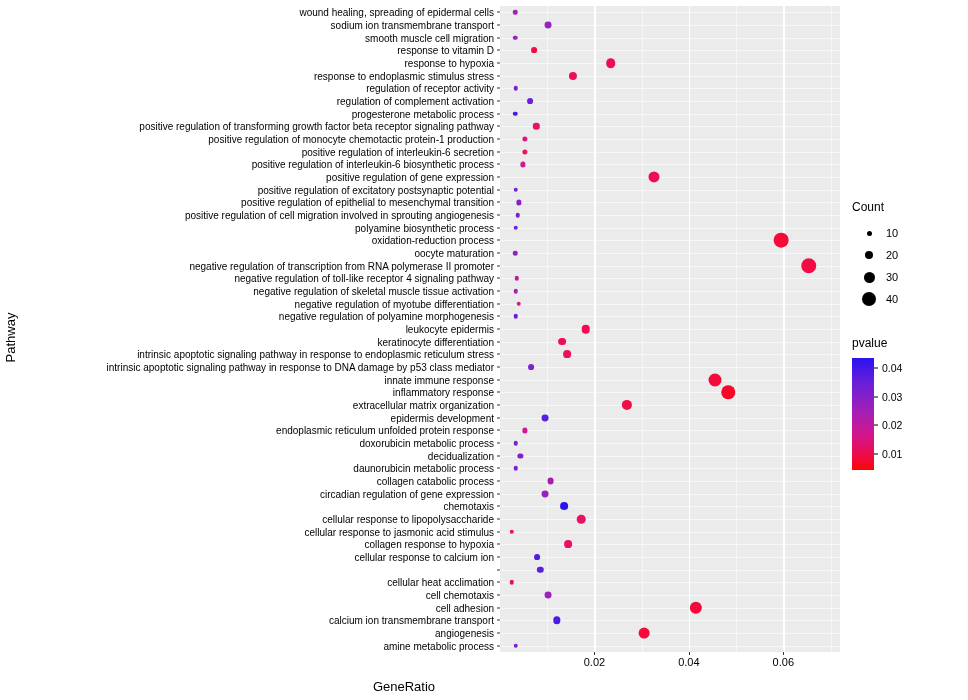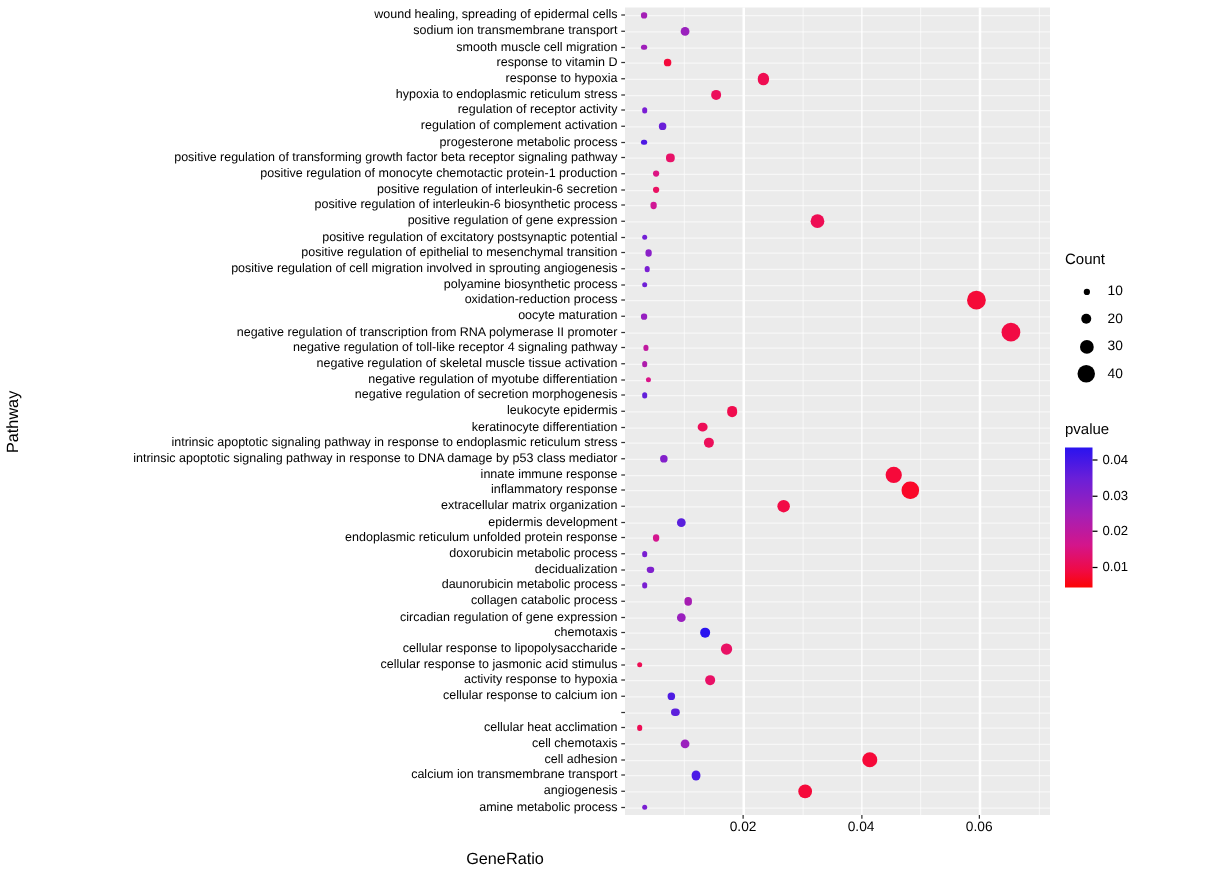--- a/index.html
+++ b/index.html
@@ -137,21 +137,21 @@
       <div class="ytick" style="top: 6.33333px;">wound healing, spreading of epidermal cells</div>
       <div class="ytickmark" style="top: 6.33333px;"></div>
       <div class="ytick" style="top: 19px;">sodium ion transmembrane transport</div>
       <div class="ytickmark" style="top: 19px;"></div>
       <div class="ytick" style="top: 31.6667px;">smooth muscle cell migration</div>
       <div class="ytickmark" style="top: 31.6667px;"></div>
       <div class="ytick" style="top: 44.3333px;">response to vitamin D</div>
       <div class="ytickmark" style="top: 44.3333px;"></div>
       <div class="ytick" style="top: 57px;">response to hypoxia</div>
       <div class="ytickmark" style="top: 57px;"></div>
-      <div class="ytick" style="top: 69.6667px;">hypoxia to endoplasmic reticulum stress</div>
+      <div class="ytick" style="top: 69.6667px;">response to endoplasmic stimulus stress</div>
       <div class="ytickmark" style="top: 69.6667px;"></div>
       <div class="ytick" style="top: 82.3333px;">regulation of receptor activity</div>
       <div class="ytickmark" style="top: 82.3333px;"></div>
       <div class="ytick" style="top: 95px;">regulation of complement activation</div>
       <div class="ytickmark" style="top: 95px;"></div>
       <div class="ytick" style="top: 107.667px;">progesterone metabolic process</div>
       <div class="ytickmark" style="top: 107.667px;"></div>
       <div class="ytick" style="top: 120.333px;">positive regulation of transforming growth factor beta receptor signaling pathway</div>
       <div class="ytickmark" style="top: 120.333px;"></div>
       <div class="ytick" style="top: 133px;">positive regulation of monocyte chemotactic protein-1 production</div>
@@ -175,21 +175,21 @@
       <div class="ytick" style="top: 247px;">oocyte maturation</div>
       <div class="ytickmark" style="top: 247px;"></div>
       <div class="ytick" style="top: 259.667px;">negative regulation of transcription from RNA polymerase II promoter</div>
       <div class="ytickmark" style="top: 259.667px;"></div>
       <div class="ytick" style="top: 272.333px;">negative regulation of toll-like receptor 4 signaling pathway</div>
       <div class="ytickmark" style="top: 272.333px;"></div>
       <div class="ytick" style="top: 285px;">negative regulation of skeletal muscle tissue activation</div>
       <div class="ytickmark" style="top: 285px;"></div>
       <div class="ytick" style="top: 297.667px;">negative regulation of myotube differentiation</div>
       <div class="ytickmark" style="top: 297.667px;"></div>
-      <div class="ytick" style="top: 310.333px;">negative regulation of secretion morphogenesis</div>
+      <div class="ytick" style="top: 310.333px;">negative regulation of polyamine morphogenesis</div>
       <div class="ytickmark" style="top: 310.333px;"></div>
       <div class="ytick" style="top: 323px;">leukocyte epidermis</div>
       <div class="ytickmark" style="top: 323px;"></div>
       <div class="ytick" style="top: 335.667px;">keratinocyte differentiation</div>
       <div class="ytickmark" style="top: 335.667px;"></div>
       <div class="ytick" style="top: 348.333px;">intrinsic apoptotic signaling pathway in response to endoplasmic reticulum stress</div>
       <div class="ytickmark" style="top: 348.333px;"></div>
       <div class="ytick" style="top: 361px;">intrinsic apoptotic signaling pathway in response to DNA damage by p53 class mediator</div>
       <div class="ytickmark" style="top: 361px;"></div>
       <div class="ytick" style="top: 373.667px;">innate immune response</div>
@@ -211,21 +211,21 @@
       <div class="ytick" style="top: 475px;">collagen catabolic process</div>
       <div class="ytickmark" style="top: 475px;"></div>
       <div class="ytick" style="top: 487.667px;">circadian regulation of gene expression</div>
       <div class="ytickmark" style="top: 487.667px;"></div>
       <div class="ytick" style="top: 500.333px;">chemotaxis</div>
       <div class="ytickmark" style="top: 500.333px;"></div>
       <div class="ytick" style="top: 513px;">cellular response to lipopolysaccharide</div>
       <div class="ytickmark" style="top: 513px;"></div>
       <div class="ytick" style="top: 525.667px;">cellular response to jasmonic acid stimulus</div>
       <div class="ytickmark" style="top: 525.667px;"></div>
-      <div class="ytick" style="top: 538.333px;">activity response to hypoxia</div>
+      <div class="ytick" style="top: 538.333px;">collagen response to hypoxia</div>
       <div class="ytickmark" style="top: 538.333px;"></div>
       <div class="ytick" style="top: 551px;">cellular response to calcium ion</div>
       <div class="ytickmark" style="top: 551px;"></div>
       <div class="ytickmark" style="top: 563.667px;"></div>
       <div class="ytick" style="top: 576.333px;">cellular heat acclimation</div>
       <div class="ytickmark" style="top: 576.333px;"></div>
       <div class="ytick" style="top: 589px;">cell chemotaxis</div>
       <div class="ytickmark" style="top: 589px;"></div>
       <div class="ytick" style="top: 601.667px;">cell adhesion</div>
       <div class="ytickmark" style="top: 601.667px;"></div>

